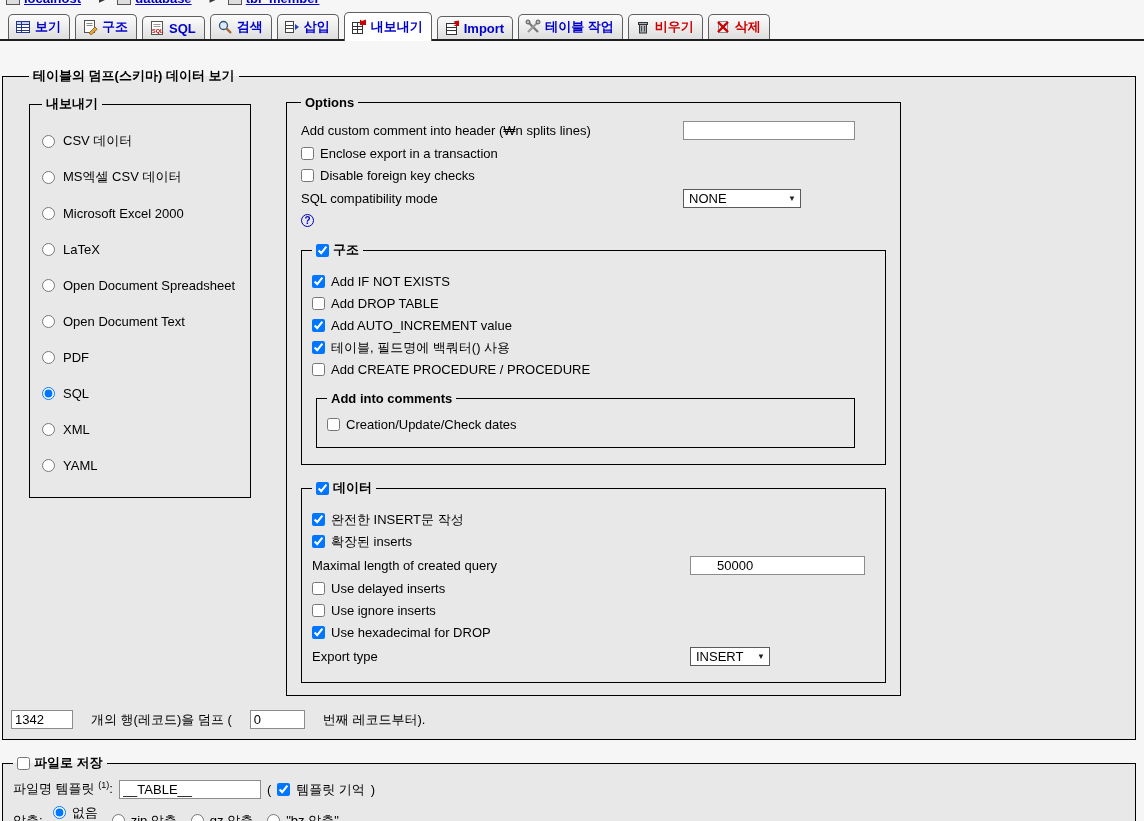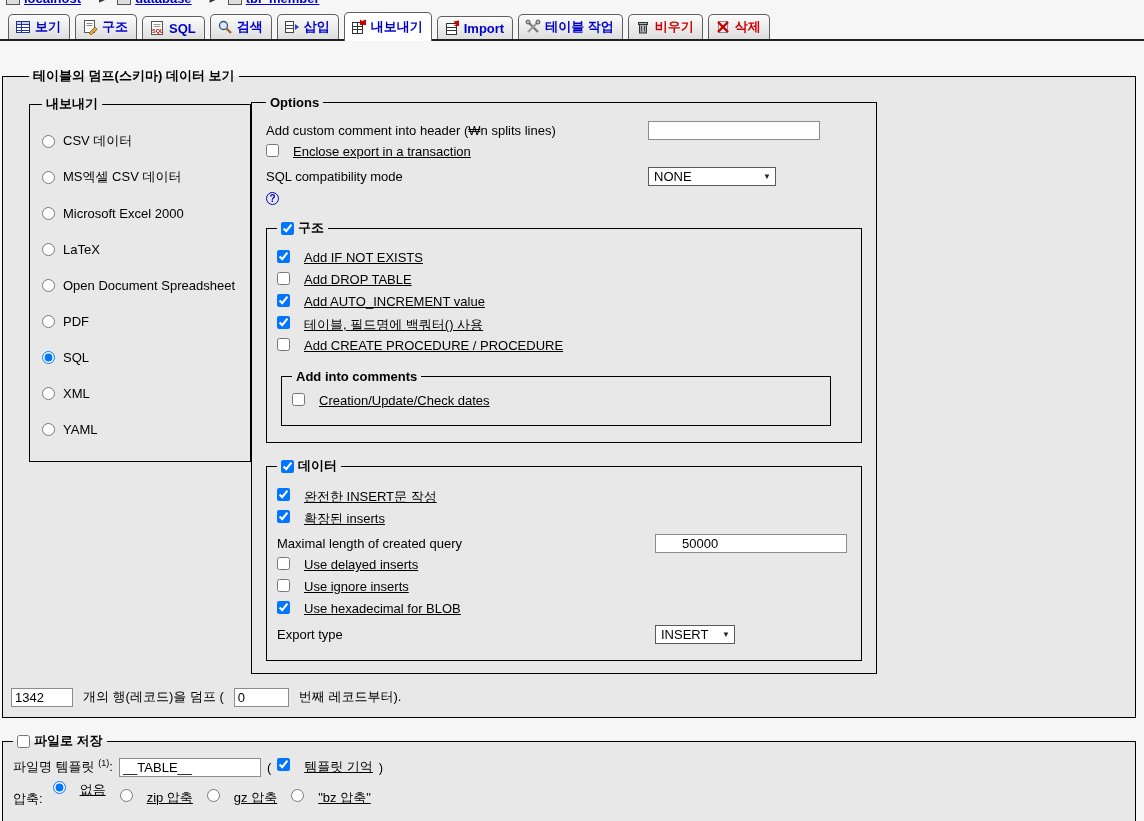--- a/index.html
+++ b/index.html
@@ -48,44 +48,44 @@
 
   #main-fs { margin:26px 8px 0 2px; padding:10px 8px 10px 26px; }
 
   .panes { display:flex; align-items:flex-start; }
 
   
   #export-fs { width:222px; padding:10px 8px 14px 12px; }
   .fmt-row { display:flex; align-items:center; gap:8px; height:36px; }
 
   
-  #options-fs { width:615px; padding:6px 14px 12px 14px; }
+  #options-fs { width:615px; margin-left:35px; padding:6px 14px 12px 14px; }
   .opt-row { display:flex; align-items:center; margin:4px 0; min-height:20px; }
   .opt-row .lblcol { width:382px; flex:none; }
-  .cb-row { display:flex; align-items:flex-start; gap:14px; margin:3px 0; min-height:19px;text-decoration:underline; }
+  .cb-row { display:flex; align-items:center; gap:6px; margin:3px 0; min-height:19px; }
   input[type=text] {
     height:19px; border:1px solid #8c8c8c; background:#fff;
     font-family:inherit; font-size:13px; padding:1px 3px;
   }
   .selectbox {
     display:inline-flex; align-items:center; justify-content:space-between;
     height:19px; background:#fff; border:1px solid #5a5a5a;
     padding:0 4px 0 5px; cursor:pointer;
   }
   .selectbox .arrow { font-size:8px; color:#222; margin-left:8px; }
   .help-circle {
     display:inline-flex; align-items:center; justify-content:center;
     width:13px; height:13px; border:1px solid #0000bb; border-radius:50%;
     color:#0000bb; font-size:10px; font-weight:bold; margin-top:2px; cursor:pointer;
   }
   #structure-fs, #data-fs { margin:14px 0 0 0; padding:10px 14px 12px 10px; }
   #comments-fs { margin:12px 16px 4px 4px; padding:6px 10px 10px 10px; }
 
   
-  .dump-row { display:flex; align-items:flex-start; gap:10px; margin-top:14px; }
+  .dump-row { display:flex; align-items:center; gap:18px; margin-top:14px; }
 
   
   #savefile-fs { margin:14px 8px 0 2px; padding:4px 10px 8px 10px; }
   .sf-row { display:flex; align-items:center; gap:6px; margin:4px 0; }
   sup { font-size:9px; }
 
   input[type=checkbox], input[type=radio] { margin:0; width:13px; height:13px; flex:none; }
   .txt { white-space:nowrap; }
 </style>
 </head>
@@ -211,20 +211,24 @@
         <input type="radio" name="fmt" style="">
         <span class="txt">Microsoft Excel 2000</span>
       </label>
       <label class="fmt-row">
         <input type="radio" name="fmt" style="">
         <span class="txt">LaTeX</span>
       </label>
       <label class="fmt-row">
         <input type="radio" name="fmt" style="">
         <span class="txt">Open Document Spreadsheet</span>
+      </label>
+      <label class="fmt-row">
+        <input type="radio" name="fmt" style="">
+        <span class="txt">Open Document Text</span>
       </label>
       <label class="fmt-row">
         <input type="radio" name="fmt" style="">
         <span class="txt">PDF</span>
       </label>
       <label class="fmt-row">
         <input type="radio" name="fmt" checked="" style="">
         <span class="txt">SQL</span>
       </label>
       <label class="fmt-row">
@@ -241,23 +245,27 @@
       <legend>Options</legend>
 
       <div class="opt-row">
         <span class="lblcol txt">Add custom comment into header (₩n splits lines)</span>
         <input type="text" style="width: 172px;" value="">
       </div>
       <label class="cb-row">
         <input type="checkbox" style="">
         <span class="txt">Enclose export in a transaction</span>
       </label>
+      <label class="cb-row">
+        <input type="checkbox" style="">
+        <span class="txt">Disable foreign key checks</span>
+      </label>
       <div class="opt-row" style="margin-top:2px">
         <span class="lblcol txt">SQL compatibility mode</span>
-        <div class="selectbox" style="width:128px">
+        <div class="selectbox" style="width:118px">
           <span>NONE</span>
           <span class="arrow">▼</span>
         </div>
       </div>
       <div><span class="help-circle">?</span></div>
 
       <fieldset id="structure-fs">
         <legend>
           <label>
             <input type="checkbox" checked="" style="">
@@ -304,33 +312,33 @@
         <label class="cb-row">
           <input type="checkbox" checked="" style="">
           <span class="txt">완전한 INSERT문 작성</span>
         </label>
         <label class="cb-row">
           <input type="checkbox" checked="" style="">
           <span class="txt">확장된 inserts</span>
         </label>
         <div class="opt-row">
           <span class="lblcol txt" style="width:378px">Maximal length of created query</span>
-          <input type="text" style="width: 192px; padding-left: 26px;" value="50000">
+          <input type="text" style="width: 175px; padding-left: 26px;" value="50000">
         </div>
         <label class="cb-row">
           <input type="checkbox" style="">
           <span class="txt">Use delayed inserts</span>
         </label>
         <label class="cb-row">
           <input type="checkbox" style="">
           <span class="txt">Use ignore inserts</span>
         </label>
         <label class="cb-row">
           <input type="checkbox" checked="" style="">
-          <span class="txt">Use hexadecimal for BLOB</span>
+          <span class="txt">Use hexadecimal for DROP</span>
         </label>
         <div class="opt-row">
           <span class="lblcol txt" style="width:378px">Export type</span>
           <div class="selectbox" style="width:80px">
             <span>INSERT</span>
             <span class="arrow">▼</span>
           </div>
         </div>
       </fieldset>
     </fieldset>

